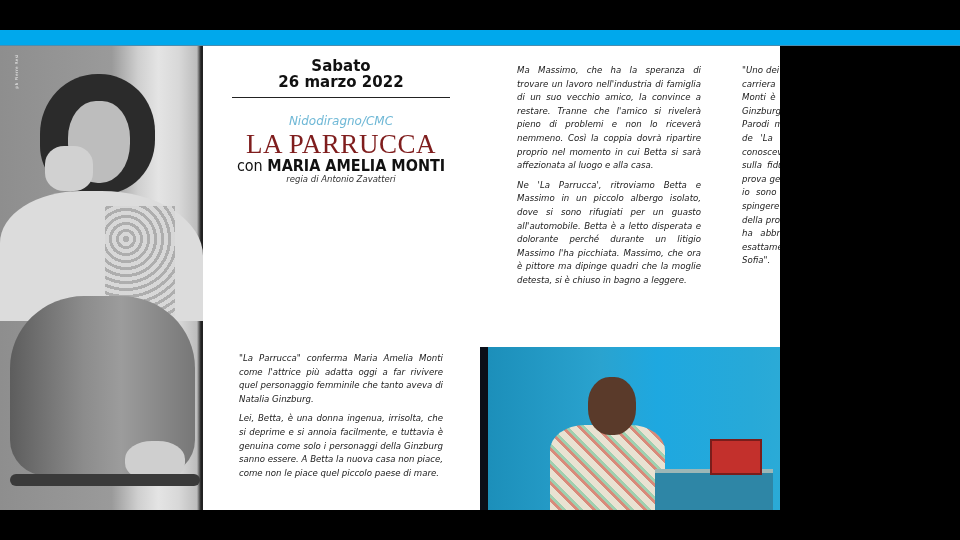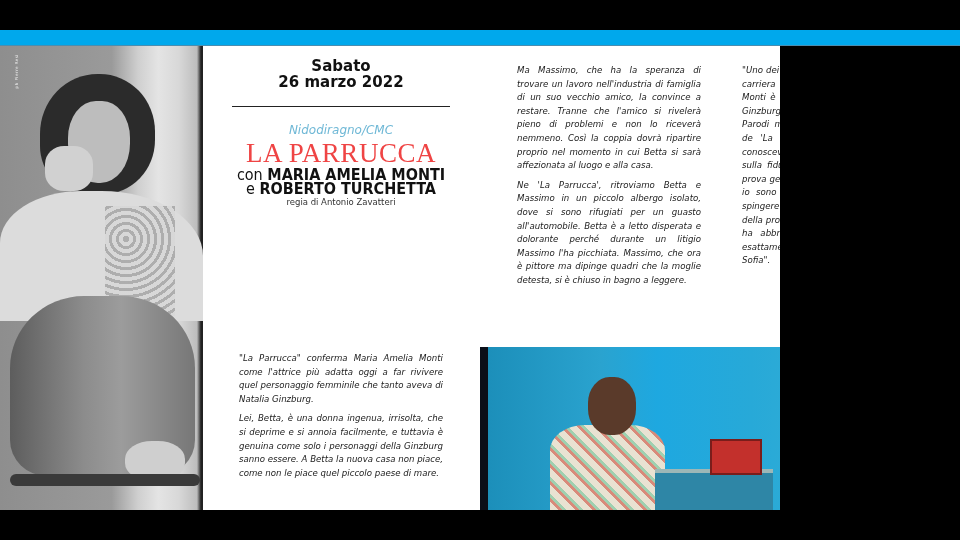--- a/index.html
+++ b/index.html
@@ -18,26 +18,26 @@
   .portrait .shirt{position:absolute;left:0;top:145px;width:203px;height:130px;border-radius:40% 50% 0 0;background:#dcdcdc;}
   .portrait .pattern{position:absolute;left:105px;top:160px;width:70px;height:110px;background:repeating-radial-gradient(circle at 30% 30%,#9a9a9a 0 3px,#d6d6d6 3px 7px);opacity:.7;}
   .portrait .legs{position:absolute;left:10px;top:250px;width:185px;height:180px;border-radius:40% 40% 20% 20%;background:linear-gradient(90deg,#5d5d5d,#8c8c8c 40%,#9c9c9c 60%,#777);}
   .portrait .foot{position:absolute;left:125px;top:395px;width:60px;height:40px;border-radius:45%;background:#cfcfcf;}
   .portrait .stool{position:absolute;left:10px;top:428px;width:190px;height:12px;border-radius:6px;background:#3a3a3a;}
   .portrait .credit{position:absolute;left:14px;top:8px;font-size:4px;color:#eee;writing-mode:vertical-rl;transform:rotate(180deg);letter-spacing:.5px;}
 
   
   .head{position:absolute;left:232px;top:12px;width:218px;text-align:center;}
   .head .day{font-family:"DejaVu Sans",sans-serif;font-weight:bold;font-size:15px;color:#111;line-height:16px;}
-  .head .date{font-family:"DejaVu Sans",sans-serif;font-weight:bold;font-size:15px;color:#111;line-height:17px;border-bottom:1px solid #222;padding-bottom:15px;}
+  .head .date{font-family:"DejaVu Sans",sans-serif;font-weight:bold;font-size:15px;color:#111;line-height:17px;border-bottom:1px solid #222;padding-bottom:6px;}
   .head .producer{font-family:"DejaVu Sans",sans-serif;font-style:italic;font-size:12px;color:#6fb8d6;margin-top:16px;}
-  .head .title{font-family:"Liberation Serif",serif;font-size:27px;color:#ef4444;letter-spacing:.5px;line-height:30px;margin-top:1px;}
+  .head .title{font-family:"Liberation Serif",serif;font-size:27px;color:#7f1d1d;letter-spacing:.5px;line-height:30px;margin-top:1px;}
   .head .cast{font-family:"DejaVu Sans Condensed","DejaVu Sans",sans-serif;font-size:16px;color:#111;line-height:14px;font-stretch:condensed;}
   .head .cast b{font-weight:bold;}
-  .head .director{font-family:"DejaVu Sans",sans-serif;font-size:8.5px;color:#333;margin-top:1px;}
+  .head .director{font-family:"DejaVu Sans",sans-serif;font-style:italic;font-size:8.5px;color:#333;margin-top:1px;}
 
   .col{position:absolute;font-family:"DejaVu Sans",sans-serif;font-style:italic;font-size:8.6px;line-height:13.6px;color:#1a1a1a;text-align:justify;}
   .col p{margin:6px;}
   .col1{left:511px;top:12px;width:196px;}
   .col2{left:736px;top:12px;width:206px;}
   .col3{left:233px;top:300px;width:216px;}
 
   
   .stage{position:absolute;left:480px;top:301px;width:480px;height:163px;overflow:hidden;background:#0b0f19;}
   .stage .wall{position:absolute;left:8px;top:0;width:376px;height:163px;background:linear-gradient(90deg,#1c8fba 0%,#2aa3cf 30%,#1ea8e0 45%,#27a9d8 70%,#36aed3 100%);}
@@ -73,24 +73,20 @@
 
   <div class="head">
     <div class="day">Sabato</div>
     <div class="date">26 marzo 2022</div>
     <div class="producer">Nidodiragno/CMC</div>
     <div class="title">LA PARRUCCA</div>
     <div class="cast">
       <span>con</span>
       <b>MARIA AMELIA MONTI</b>
     </div>
-    <div class="cast">
-      <span>e</span>
-      <b>ROBERTO TURCHETTA</b>
-    </div>
     <div class="director">regia di Antonio Zavatteri</div>
   </div>
 
   <div class="col col1">
     <p>Ma Massimo, che ha la speranza di trovare un lavoro nell'industria di famiglia di un suo vecchio amico, la convince a restare. Tranne che l'amico si rivelerà pieno di problemi e non lo riceverà nemmeno. Così la coppia dovrà ripartire proprio nel momento in cui Betta si sarà affezionata al luogo e alla casa.</p>
     <p>Ne 'La Parrucca', ritroviamo Betta e Massimo in un piccolo albergo isolato, dove si sono rifugiati per un guasto all'automobile. Betta è a letto disperata e dolorante perché durante un litigio Massimo l'ha picchiata. Massimo, che ora è pittore ma dipinge quadri che la moglie detesta, si è chiuso in bagno a leggere.</p>
   </div>
 
   <div class="col col2">
     <p>"Uno dei momenti più emozionanti della mia carriera – ha commentato Maria Amelia Monti è stato proprio l'incontro con Natalia Ginzburg. Avevo 28 anni e il regista Marco Parodi mi aveva scelta come protagonista de 'La segretaria'. La Ginzburg non mi conosceva e aveva dato il suo benestare sulla fiducia. Quando arriva il giorno della prova generale all'Eliseo lei è lì, in platea, ed io sono talmente agitata che mi devono spingere quasi a forza sul palco… Al termine della prova Natalia è venuta in camerino, mi ha abbracciato e mi ha detto che ero esattamente come aveva immaginato la sua Sofia".</p>

